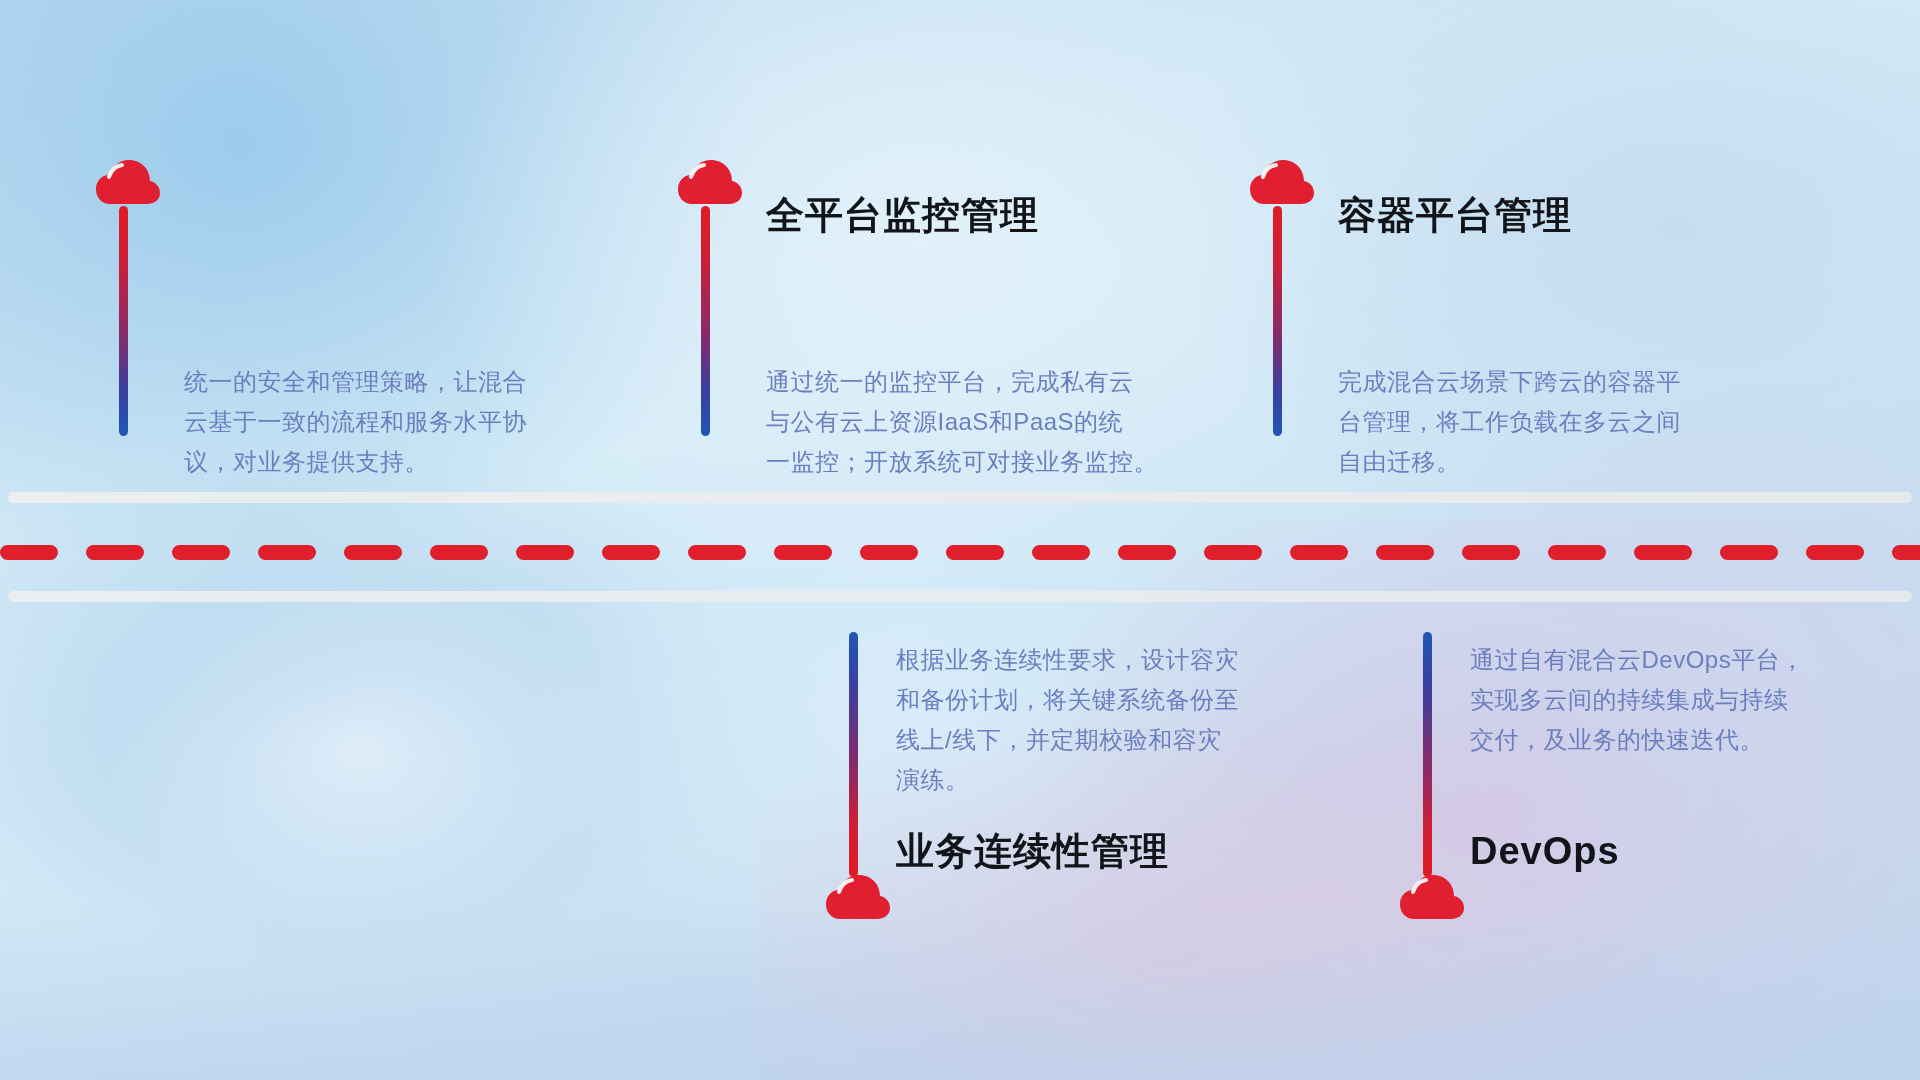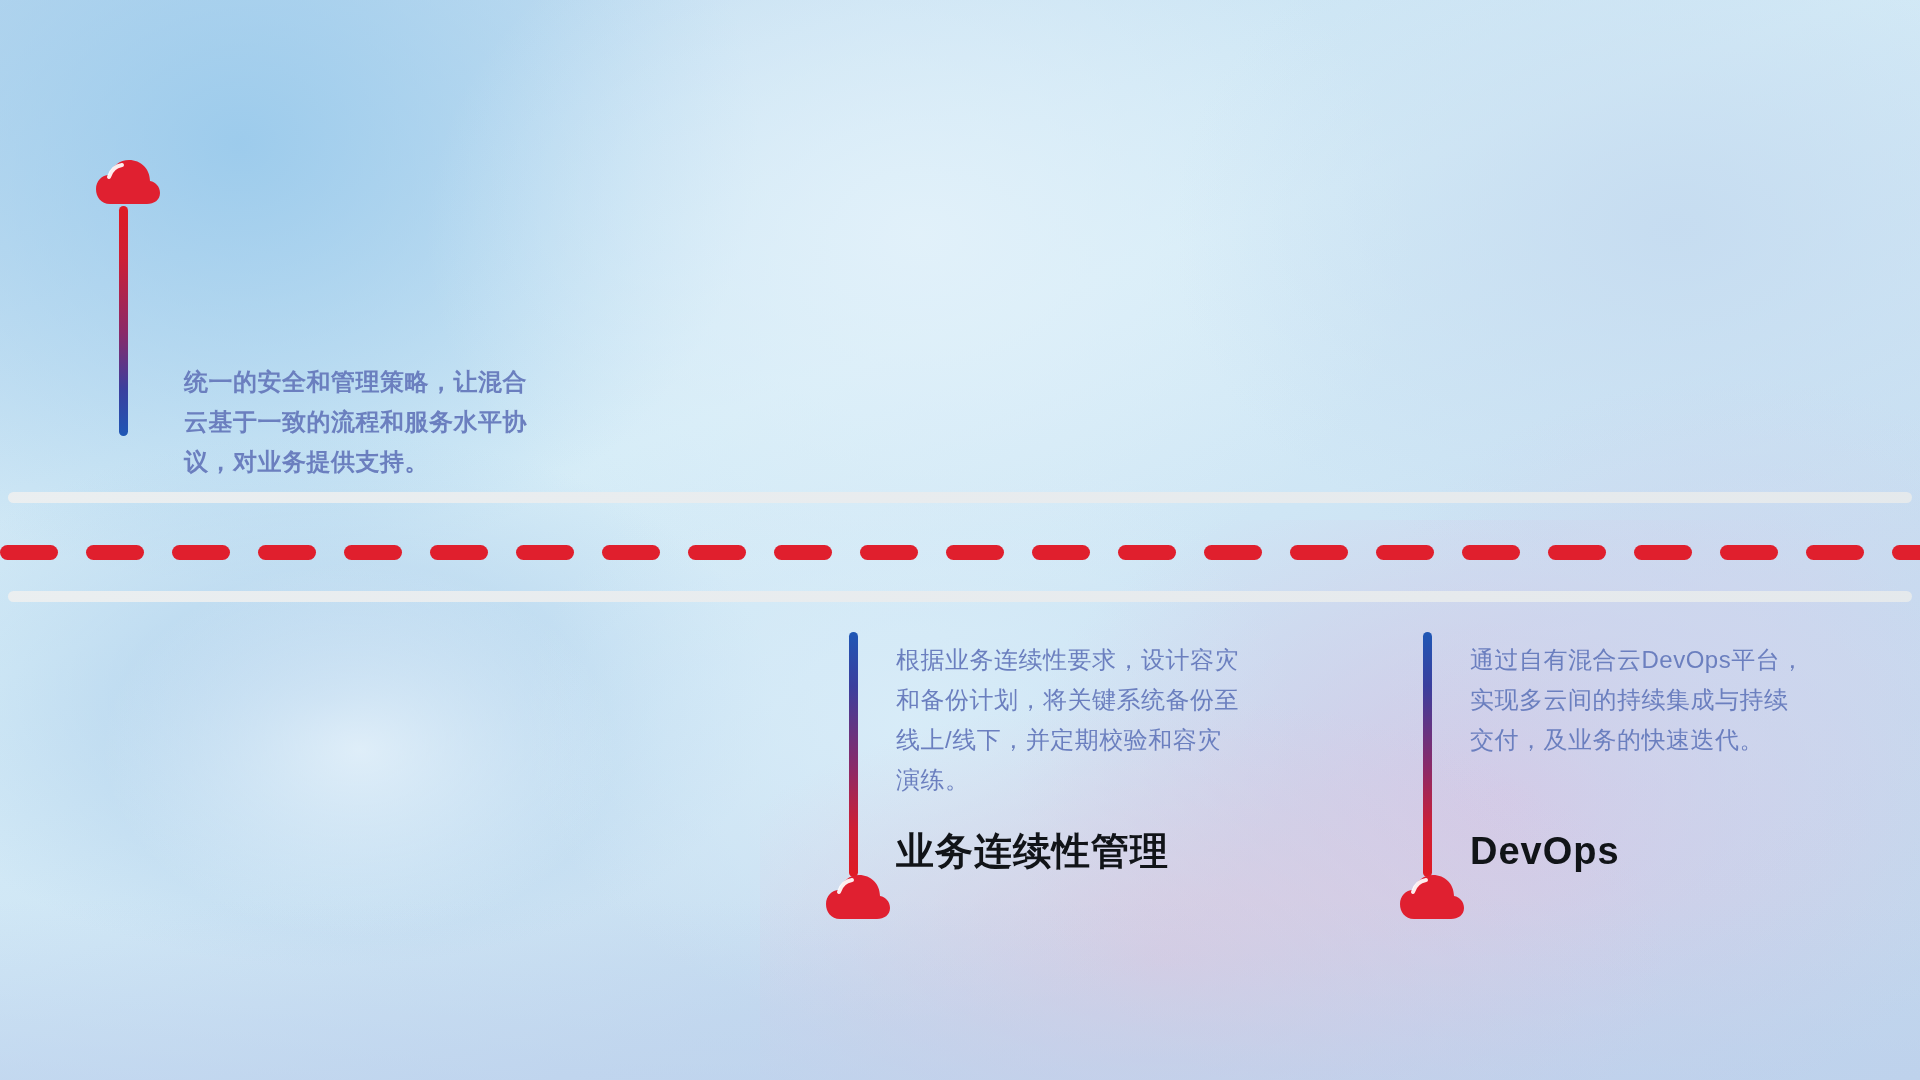--- a/index.html
+++ b/index.html
@@ -80,26 +80,52 @@
   <div class="bg-glow-9"></div>
 
   <div class="col" style="left:96px;top:160px;">
     <div class="cloud">
       <svg viewBox="0 0 64 48">
         <path d="M14 44 C5 44 0 37 0 29 C0 21 6 15 13 15 C16 6 24 0 33 0 C45 0 54 9 54 21 C60 22 64 27 64 33 C64 40 58 44 51 44 Z" fill="#e02030"></path>
         <path d="M13 17 C15 10 20 6 26 5" stroke="#ffffff" stroke-width="4" stroke-linecap="round" fill="none" opacity=".92"></path>
       </svg>
     </div>
     <div class="stem down" style="height:230px;margin-left:23px;margin-top:-2px;"></div>
-    <div class="body" style="position:absolute;left:88px;top:202px;width:430px;font-weight:bold;">统一的安全和管理策略，让混合
+    <div class="body" style="position:absolute;left:88px;top:202px;width:430px;">统一的安全和管理策略，让混合
 云基于一致的流程和服务水平协
 议，对业务提供支持。</div>
   </div>
 
+  <div class="col" style="left:678px;top:160px;">
+    <div class="cloud">
+      <svg viewBox="0 0 64 48">
+        <path d="M14 44 C5 44 0 37 0 29 C0 21 6 15 13 15 C16 6 24 0 33 0 C45 0 54 9 54 21 C60 22 64 27 64 33 C64 40 58 44 51 44 Z" fill="#e02030"></path>
+        <path d="M13 17 C15 10 20 6 26 5" stroke="#ffffff" stroke-width="4" stroke-linecap="round" fill="none" opacity=".92"></path>
+      </svg>
+    </div>
+    <div class="stem down" style="height:230px;margin-left:23px;margin-top:-2px;"></div>
+    <div class="title" style="position:absolute;left:88px;top:36px;">全平台监控管理</div>
+    <div class="body" style="position:absolute;left:88px;top:202px;width:470px;">通过统一的监控平台，完成私有云
+与公有云上资源IaaS和PaaS的统
+一监控；开放系统可对接业务监控。</div>
+  </div>
 
+  <div class="col" style="left:1250px;top:160px;">
+    <div class="cloud">
+      <svg viewBox="0 0 64 48">
+        <path d="M14 44 C5 44 0 37 0 29 C0 21 6 15 13 15 C16 6 24 0 33 0 C45 0 54 9 54 21 C60 22 64 27 64 33 C64 40 58 44 51 44 Z" fill="#e02030"></path>
+        <path d="M13 17 C15 10 20 6 26 5" stroke="#ffffff" stroke-width="4" stroke-linecap="round" fill="none" opacity=".92"></path>
+      </svg>
+    </div>
+    <div class="stem down" style="height:230px;margin-left:23px;margin-top:-2px;"></div>
+    <div class="title" style="position:absolute;left:88px;top:36px;">容器平台管理</div>
+    <div class="body" style="position:absolute;left:88px;top:202px;width:450px;">完成混合云场景下跨云的容器平
+台管理，将工作负载在多云之间
+自由迁移。</div>
+  </div>
 
   <div class="hline" style="top:492px;"></div>
   <div class="dashrow" id="dashrow" style="top:544px;">
       <div class="dash" style="background: rgb(224, 31, 45);"></div>
       <div class="dash" style="background: rgb(224, 31, 45);"></div>
       <div class="dash" style="background: rgb(224, 31, 45);"></div>
       <div class="dash" style="background: rgb(224, 31, 45);"></div>
       <div class="dash" style="background: rgb(224, 31, 45);"></div>
       <div class="dash" style="background: rgb(224, 31, 45);"></div>
       <div class="dash" style="background: rgb(224, 31, 45);"></div>

